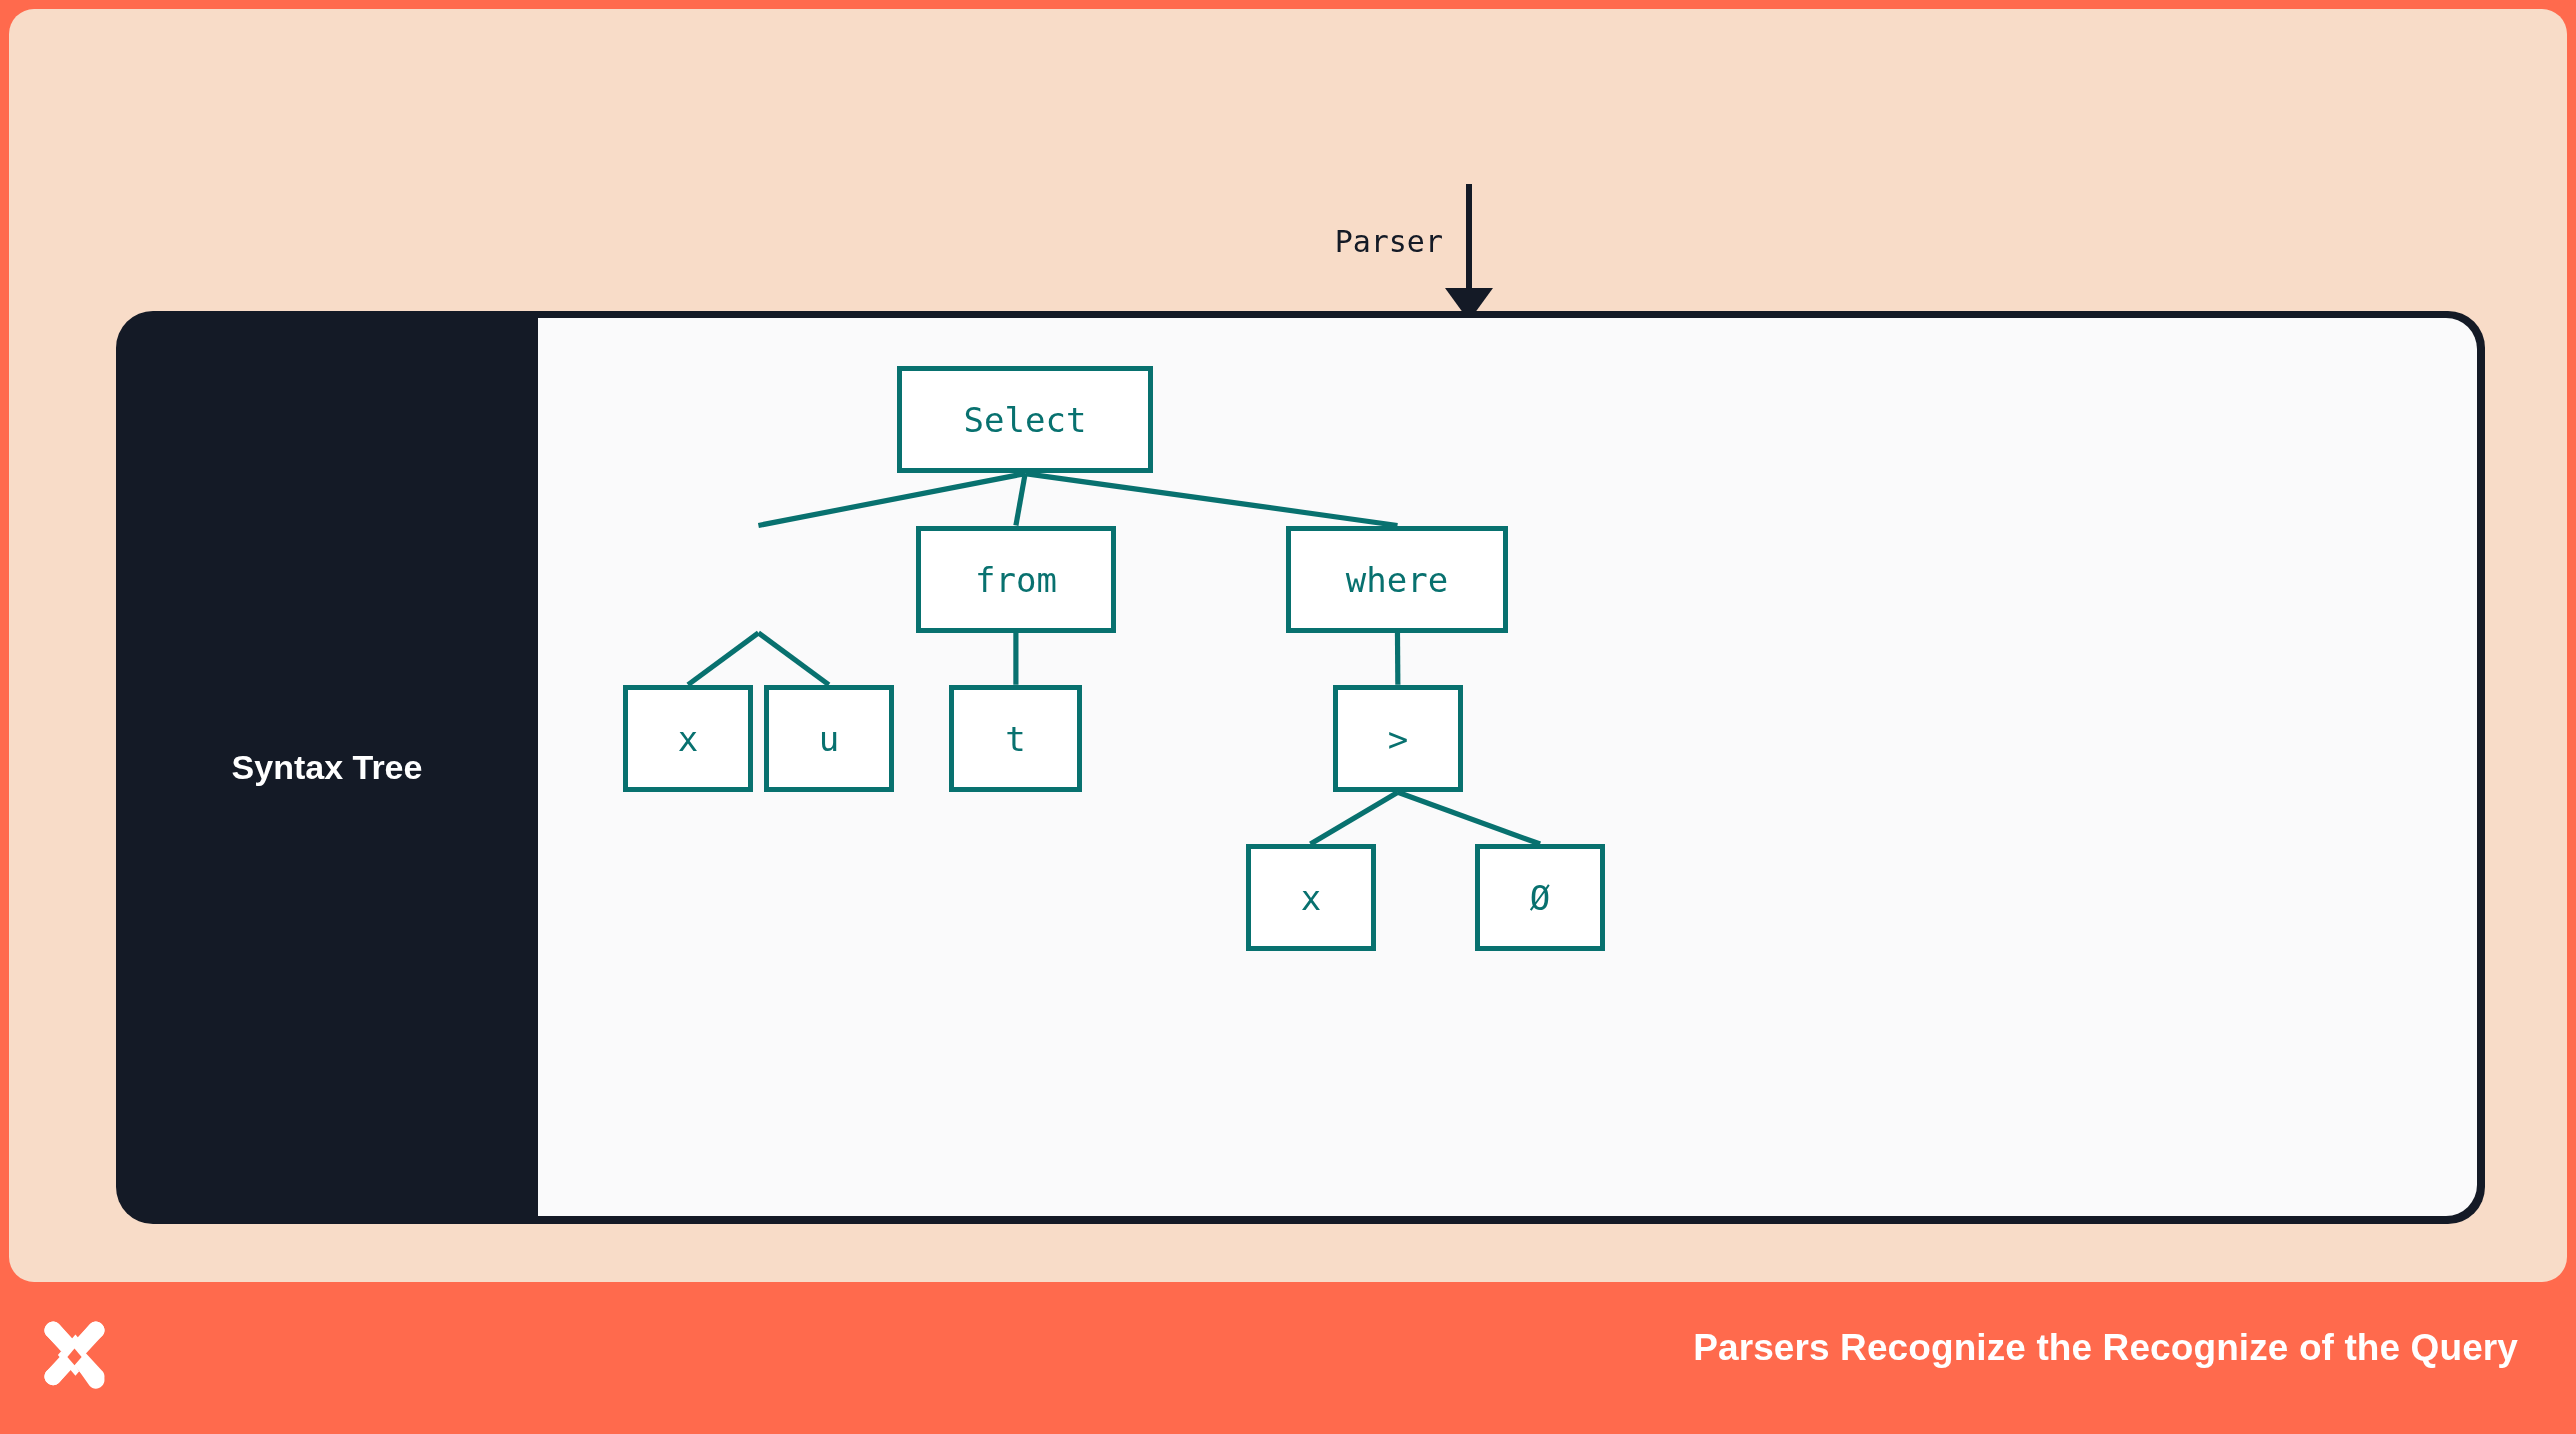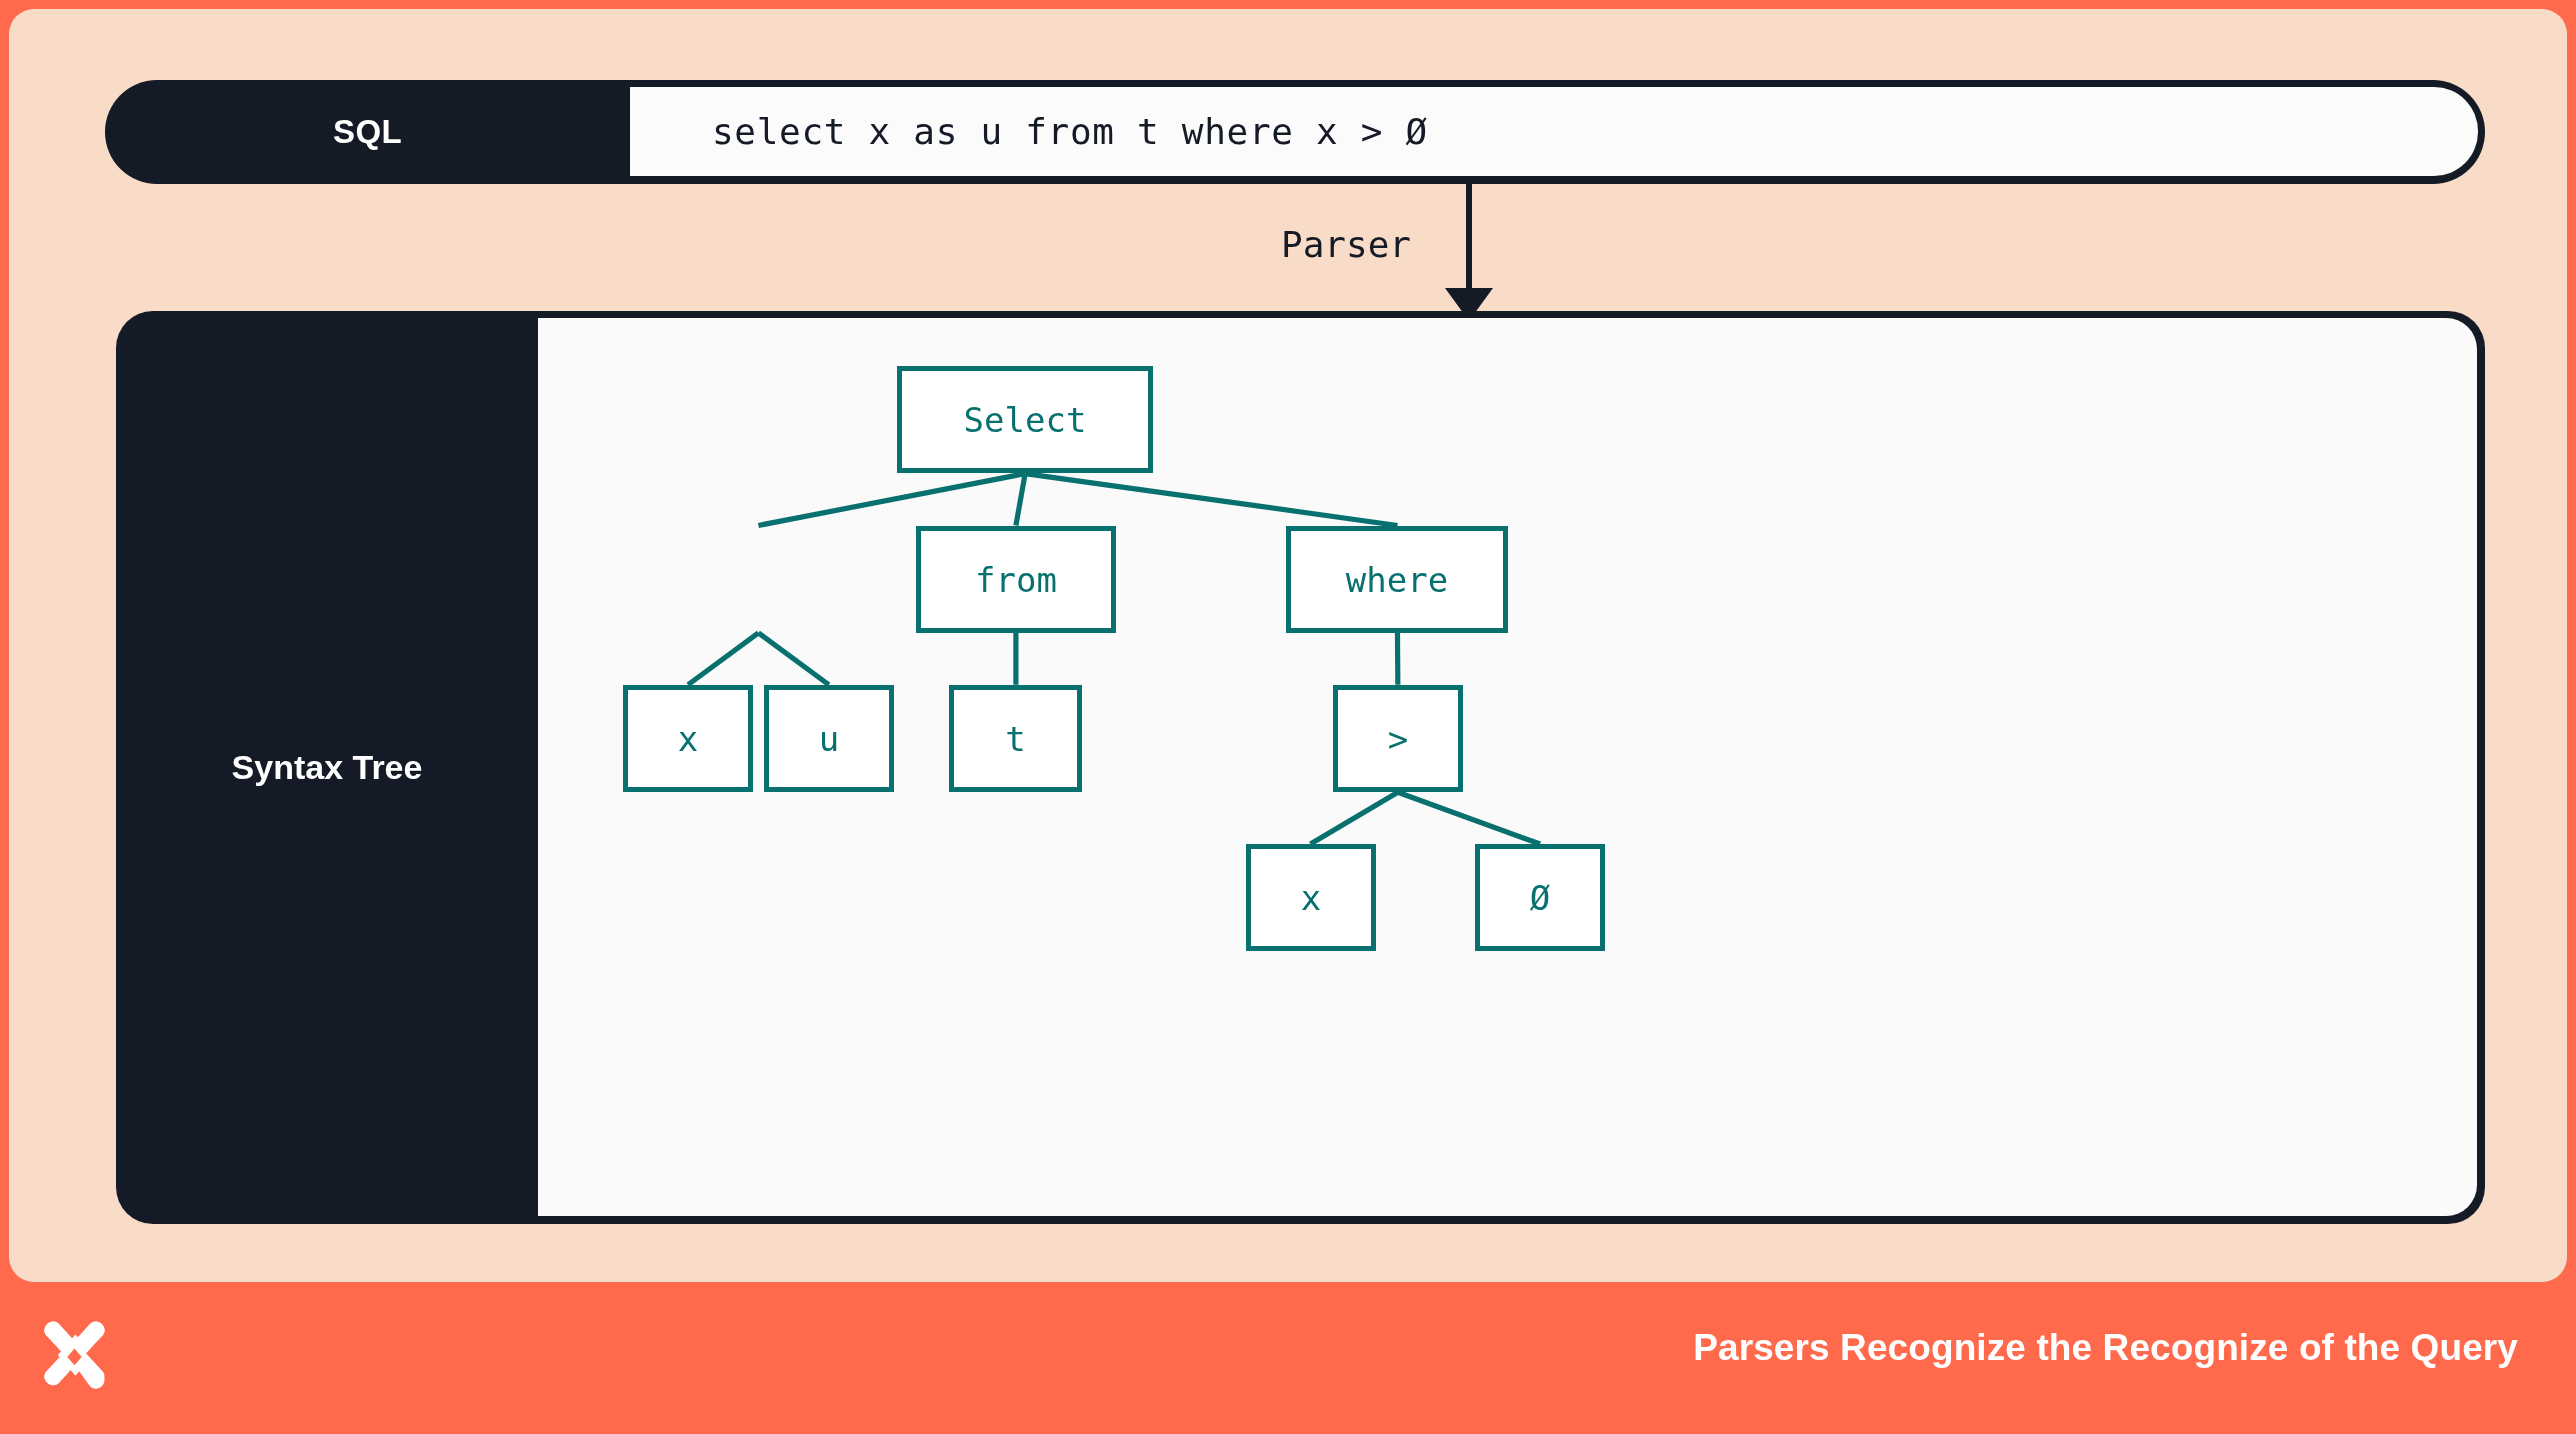--- a/index.html
+++ b/index.html
@@ -97,24 +97,24 @@
     left: -17px;
     top: 104px;
     width: 0;
     height: 0;
     border-left: 24.5px solid transparent;
     border-right: 24.5px solid transparent;
     border-top: 33px solid #141A26;
   }
   .arrow-label {
     position: absolute;
-    left: 1254px;
+    left: 1286px;
     top: 215px;
     font-family: "DejaVu Sans Mono", monospace;
-    font-size: 36px;
+    font-size: 30px;
     color: #141A26;
     text-align: right;
     width: 148px;
   }
 
   
   .tree-panel {
     position: absolute;
     left: 107px;
     top: 302px;
@@ -196,24 +196,20 @@
     letter-spacing: 0.1px;
   }
 </style>
 </head>
 <body>
 
 <div class="frame">
 
   <div class="canvas">
 
-    <div class="sql-row">
-      <div class="sql-label">SQL</div>
-      <div class="sql-input">select x as u from t where x &gt; Ø</div>
-    </div>
 
     <div class="arrow-label">Parser</div>
     <div class="arrow-wrap">
       <div class="arrow-line"></div>
       <div class="arrow-head"></div>
     </div>
 
     <div class="tree-panel">
       <div class="tree-label">Syntax Tree</div>
       <div class="tree-canvas" id="tree-canvas">

